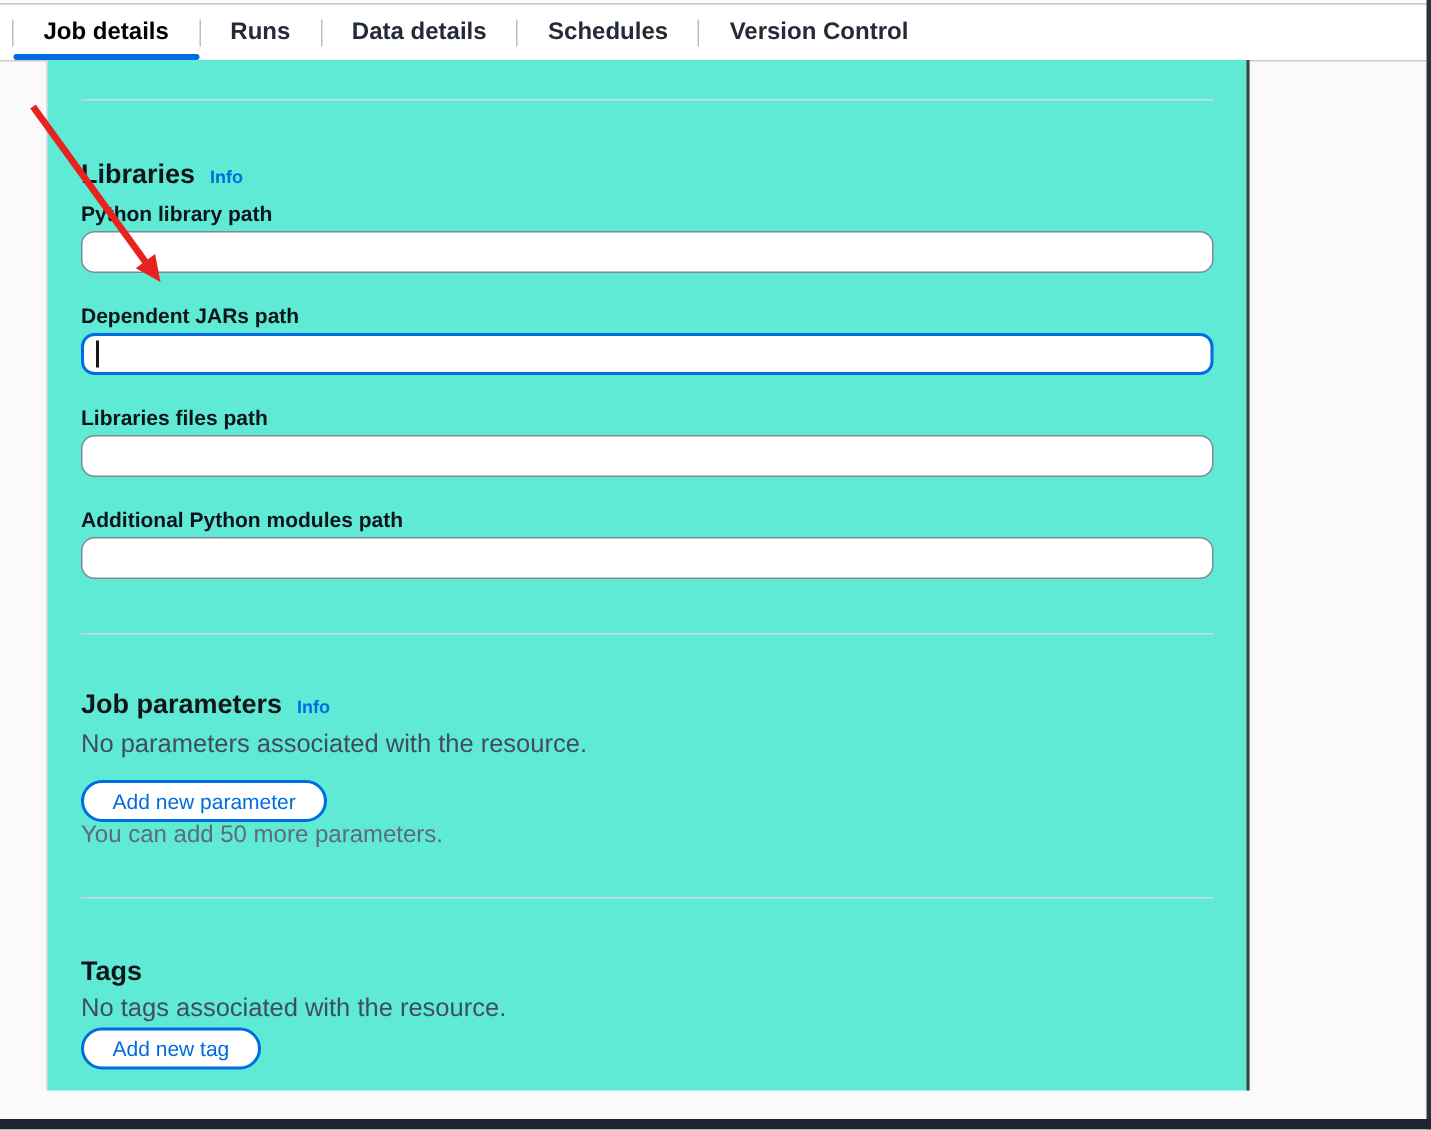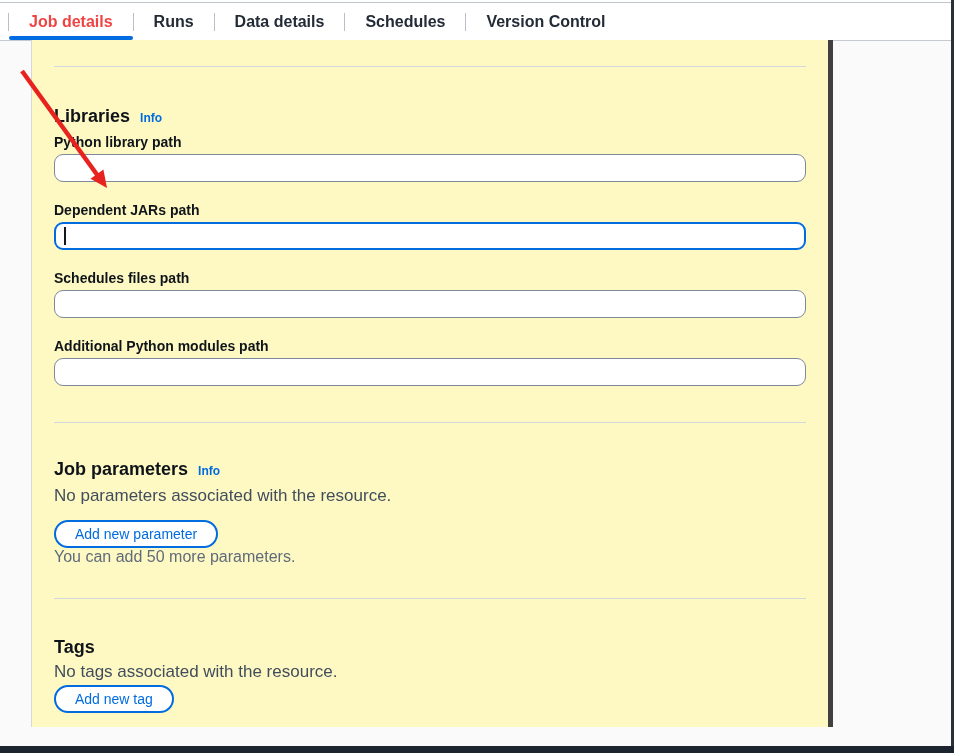--- a/index.html
+++ b/index.html
@@ -12,31 +12,31 @@
   .tabbar {
     position:absolute; top:2px; left:0; right:0; height:38px; background:#fff;
     border-top:1px solid #bfc6ce; display:flex; align-items:center;
     padding-left:8px; box-sizing:border-box; z-index:2;
   }
   .tab {
     position:relative; display:flex; align-items:center; height:100%;
     padding:0 20px; font-size:16px; font-weight:700; color:#232b36;
     cursor:pointer; white-space:nowrap;
   }
-  .tab.active { color:#ef4444; }
+  .tab.active { color:#000000; }
   .tab.active::after {
     content:""; position:absolute; left:0; right:0; bottom:0; height:4px;
     background:#006ce0; border-radius:2px;
   }
   .tab-sep { width:1px; height:18px; background:#b8bfc9; }
   .under-line { position:absolute; top:40px; left:0; width:100%; height:1px; background:#c6cbd2; z-index:0; }
 
   .panel {
     position:absolute; top:40px; left:31px; width:802px; height:687px;
-    background:#fef9c3; border-left:1px solid #d3d8de; border-right:5px solid #404040;
+    background:#5eead4; border-left:1px solid #d3d8de; border-right:2px solid #404040;
     box-sizing:border-box; padding:0 22px; z-index:1;
   }
   .divider { height:1px; background:#d3d8de; }
   .d1 { margin-top:26px; }
   .d2 { margin-top:36px; }
   .d3 { margin-top:33px; }
 
   .section-heading-row { display:flex; align-items:baseline; line-height:22px; }
   .section-heading { font-size:18px; font-weight:700; color:#0f141a; }
   .info-link { font-size:12px; font-weight:700; color:#006ce0; margin-left:10px; cursor:pointer; }
@@ -110,21 +110,21 @@
     <div class="input-wrap">
       <input class="text-input" type="text" value="" style="">
     </div>
 
     <div class="field-label lbl-n">Dependent JARs path</div>
     <div class="input-wrap">
       <input class="text-input focused" type="text" value="" style="">
       <div class="caret"></div>
     </div>
 
-    <div class="field-label lbl-n">Schedules files path</div>
+    <div class="field-label lbl-n">Libraries files path</div>
     <div class="input-wrap">
       <input class="text-input" type="text" value="" style="">
     </div>
 
     <div class="field-label lbl-n">Additional Python modules path</div>
     <div class="input-wrap">
       <input class="text-input" type="text" value="" style="">
     </div>
 
     <div class="divider d2"></div>

